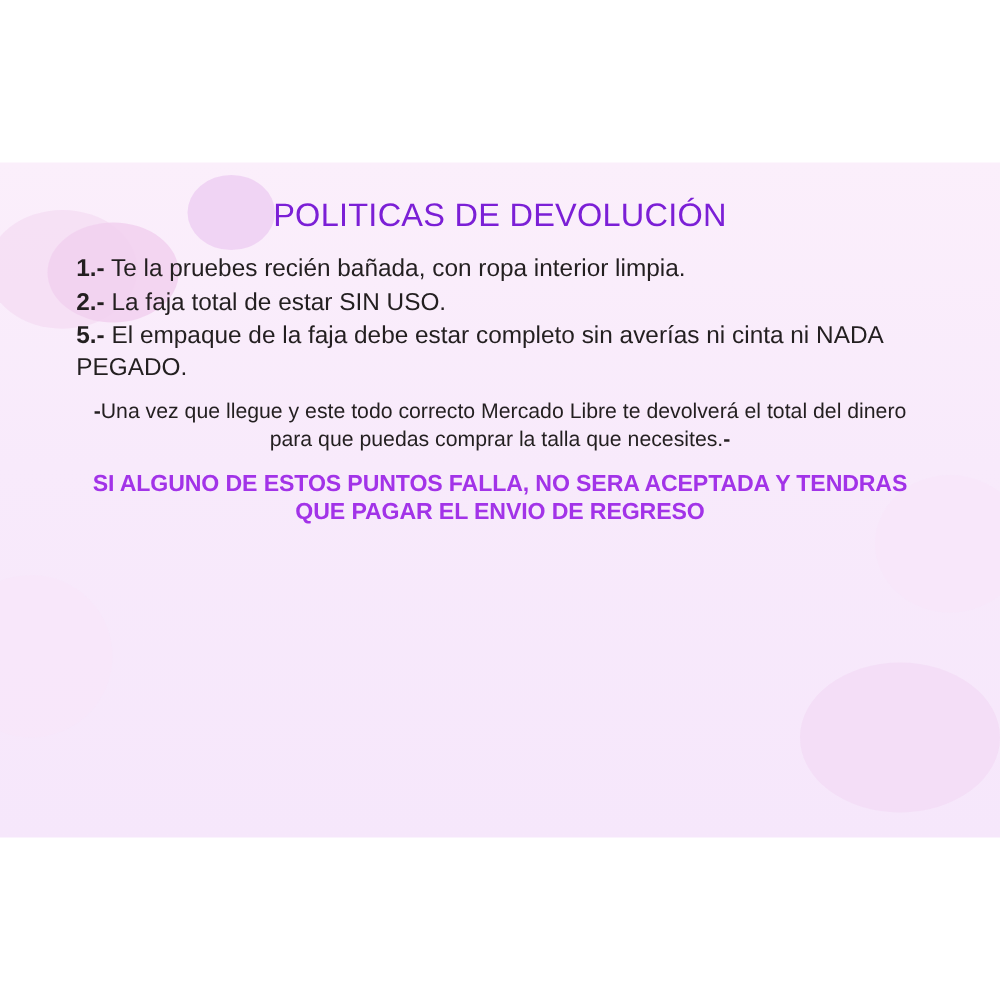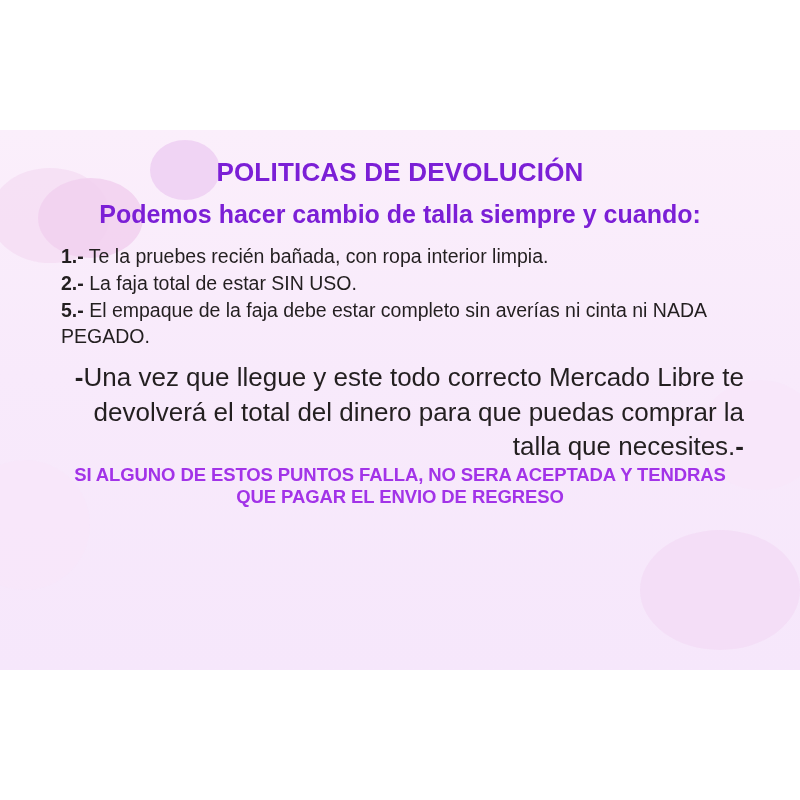--- a/index.html
+++ b/index.html
@@ -87,21 +87,21 @@
 
   #content {
     position: relative;
     z-index: 2;
     padding: 0 22px;
   }
 
   .title {
     text-align: center;
     color: #7b1fd6;
-    font-weight: bold;
+    font-weight: normal;
     font-size: 26px;
     letter-spacing: 0.2px;
     margin-top: 28px;
     line-height: 1.1;
   }
 
   .subtitle {
     text-align: center;
     color: #7b1fd6;
     font-weight: bold;
@@ -122,32 +122,33 @@
     line-height: 1.33;
     margin-bottom: 1px;
   }
 
   .rule .num {
     font-weight: bold;
   }
 
   .note {
     color: #231f20;
-    font-size: 26px;
+    font-size: 17px;
     line-height: 1.33;
-    text-align: right;
+    text-align: center;
     margin-top: 10px;
     padding: 0 34px;
   }
 
   .note .dash {
     font-weight: bold;
   }
 
   .warning {
+    margin-top: 12px;
     text-align: center;
     color: #a233e8;
     font-weight: bold;
     font-size: 18.5px;
     line-height: 1.22;
     letter-spacing: -0.1px;
   }
 </style>
 </head>
 <body>
@@ -160,21 +161,20 @@
     <span class="blob blob-b"></span>
     <span class="blob blob-c"></span>
     <span class="blob blob-d"></span>
     <span class="blob blob-e"></span>
     <span class="blob blob-f"></span>
 
     <div id="content">
 
       <div class="title">POLITICAS DE DEVOLUCIÓN</div>
 
-      <div class="subtitle">Podemos hacer cambio de talla siempre y cuando:</div>
 
       <div class="rules">
 
         <div class="rule">
           <span class="num">1.-</span><span> Te la pruebes recién bañada, con ropa interior limpia.</span>
         </div>
 
         <div class="rule">
           <span class="num">2.-</span><span> La faja total de estar SIN USO.</span>
         </div>

